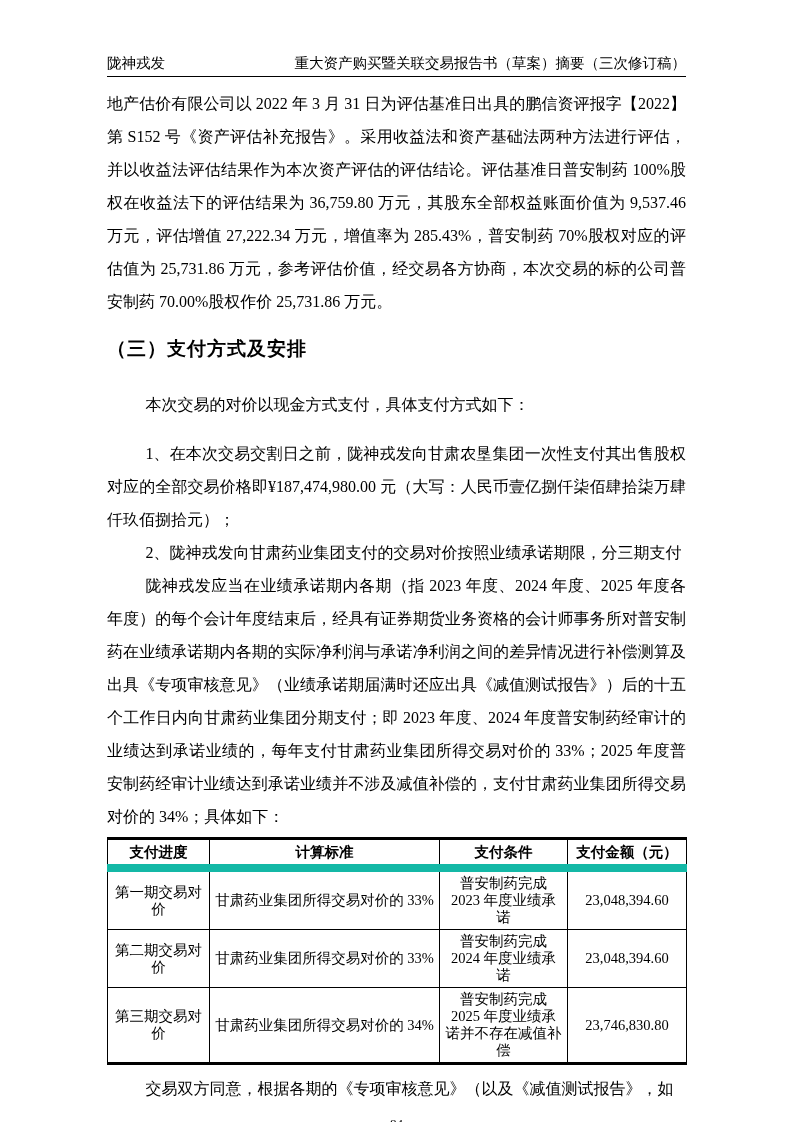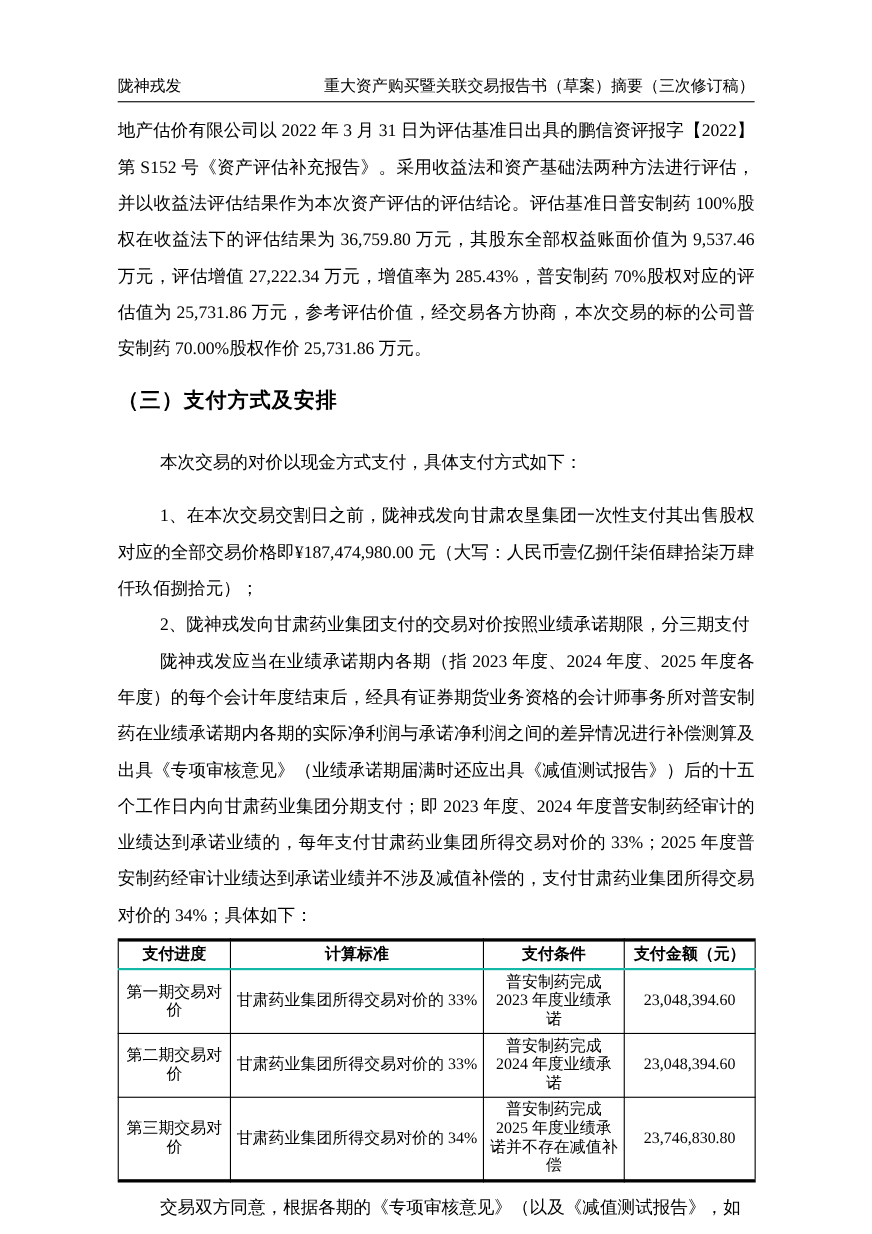--- a/index.html
+++ b/index.html
@@ -13,21 +13,21 @@
     padding: 0 107px;
     overflow: hidden;
     font-family: "Liberation Serif", "DejaVu Serif", serif;
     color: #000;
   }
   
   .pagehead {
     display: flex;
     justify-content: space-between;
     align-items: flex-end;
-    padding-top: 70px;
+    padding-top: 54px;
     padding-bottom: 4px;
     border-bottom: 1px solid #000;
     font-size: 14.5px;
     line-height: 18px;
     white-space: nowrap;
   }
   .pagehead .left  { text-align: left; }
   .pagehead .right { text-align: left; }
 
   
@@ -67,21 +67,21 @@
   }
   table.payment th, table.payment td {
     border: 1px solid #000;
     text-align: center;
     vertical-align: middle;
     padding: 3px 4px;
     overflow: hidden;
   }
   table.payment thead th {
     font-weight: bold;
-    border-bottom: 2px solid #14b8a6;
+    border-bottom: 8px solid #14b8a6;
     height: 22px;
     padding: 1px 2px;
   }
   table.payment .r1 td { height: 30px; }
   table.payment .r2 td { height: 34px; }
   table.payment .r3 td { height: 54px; }
   td.amount { text-align: right; padding-right: 6px; }
 
   
   .footer {

